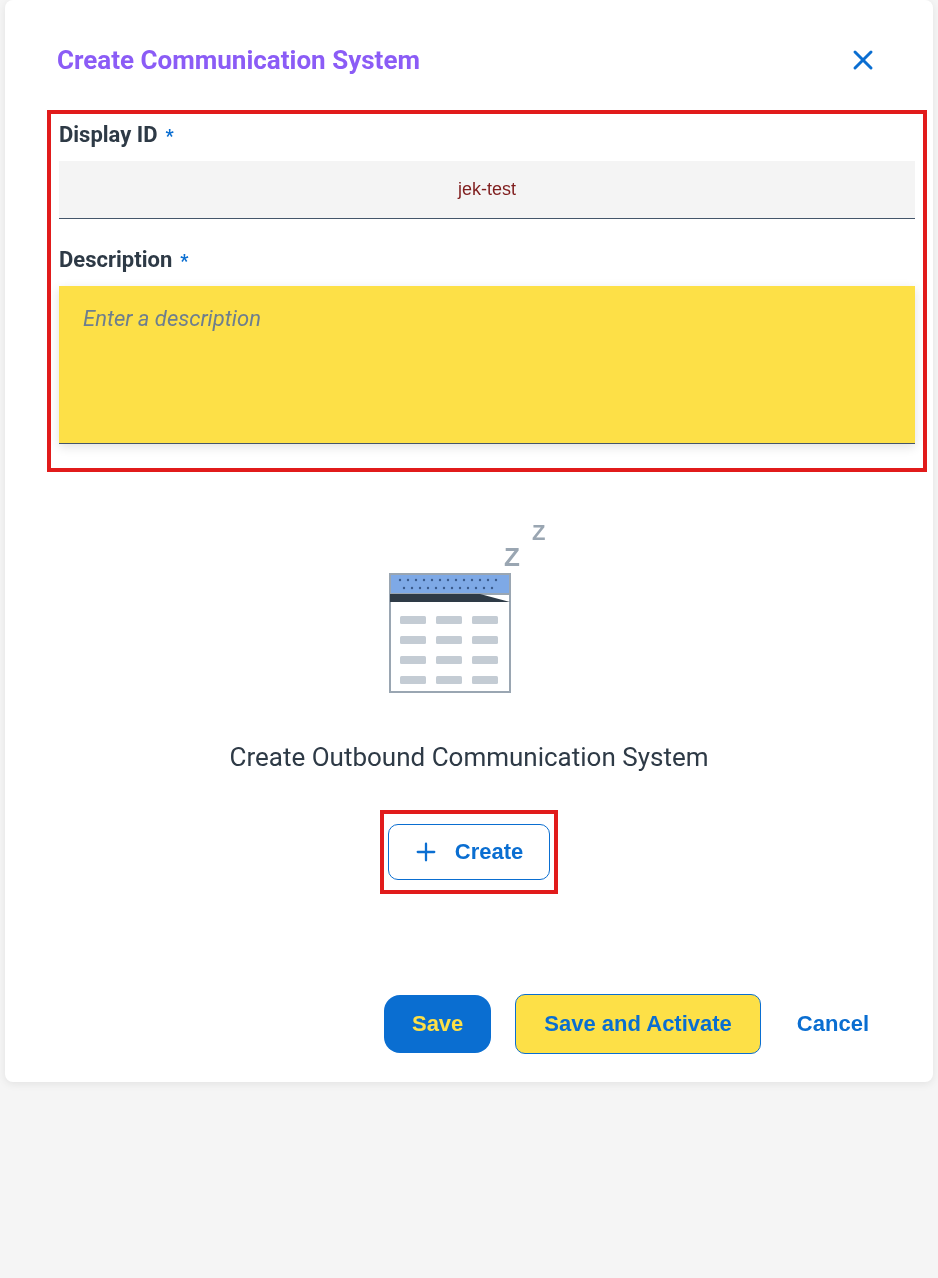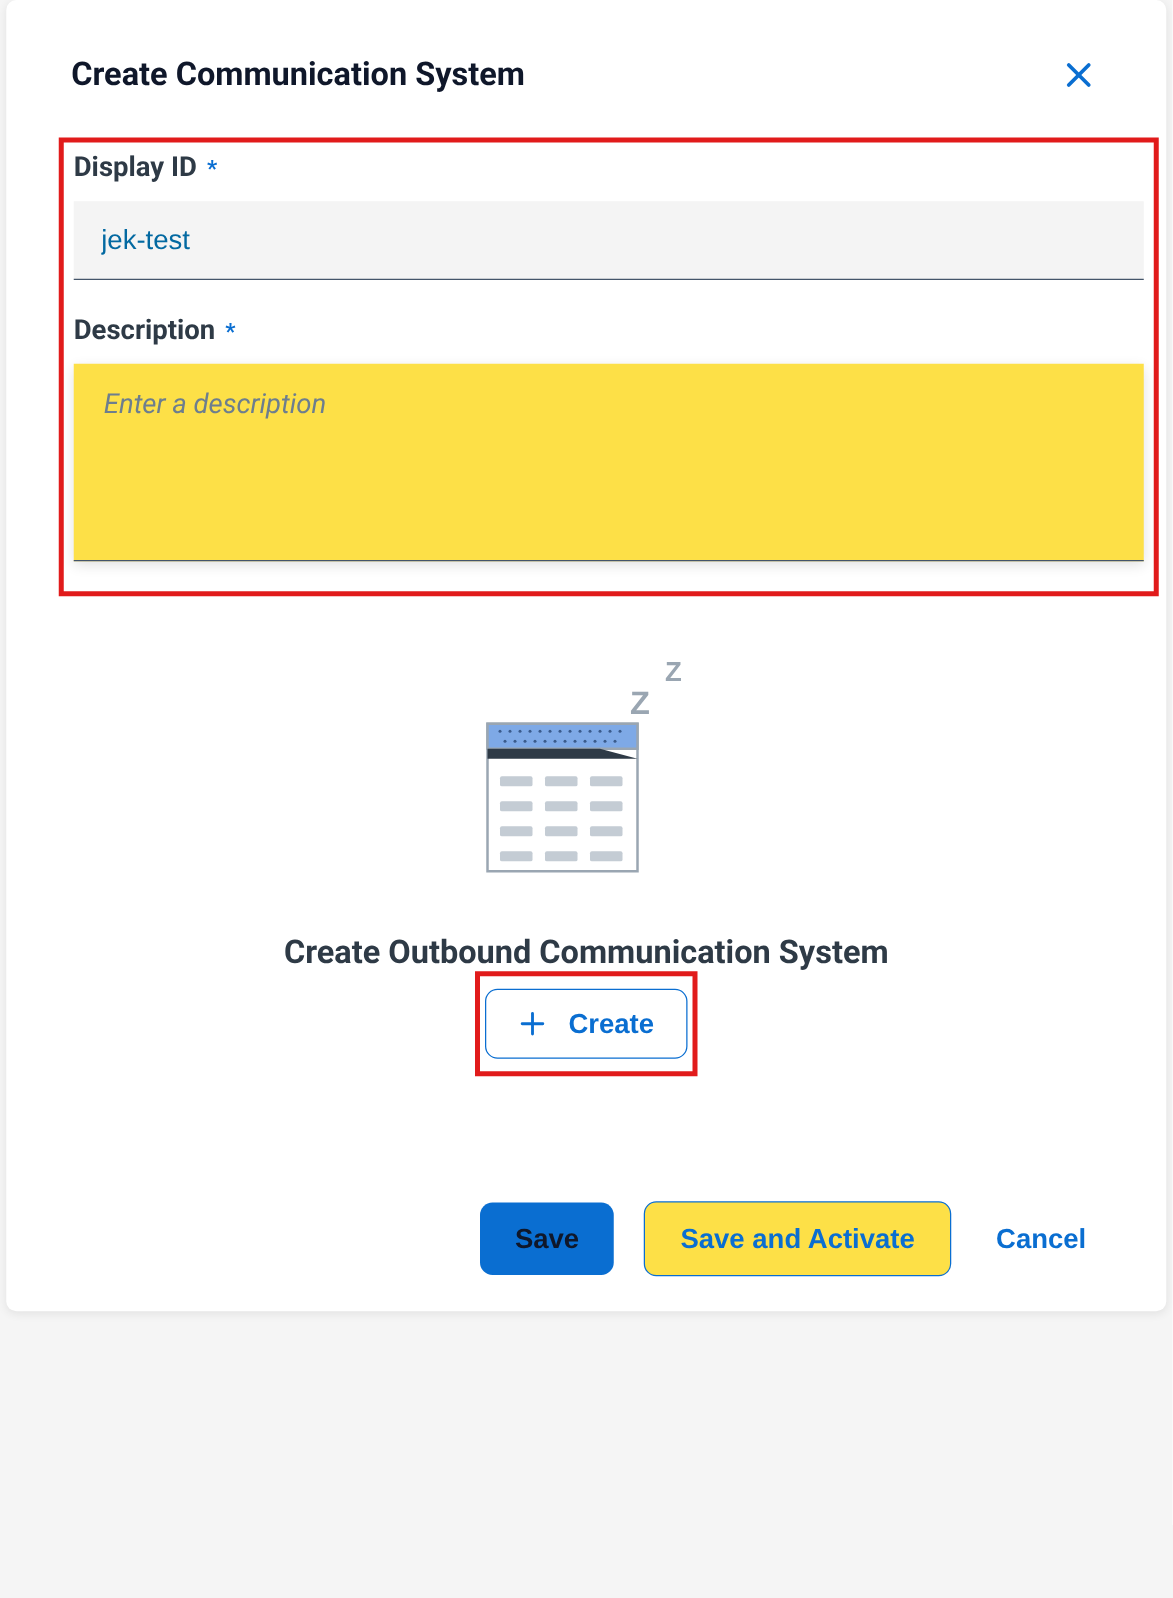--- a/index.html
+++ b/index.html
@@ -21,21 +21,21 @@
     }
     .header {
       display: flex;
       justify-content: space-between;
       align-items: center;
       padding: 42px 52px 24px 52px;
     }
     .title {
       font-size: 26px;
       font-weight: 700;
-      color: #0f172a;
+      color: #8b5cf6;
     }
     .close-button {
       background: none;
       border: none;
       cursor: pointer;
       padding: 6px;
       display: flex;
       align-items: center;
       justify-content: center;
     }
@@ -56,23 +56,24 @@
       align-items: baseline;
       gap: 8px;
     }
     .asterisk { color: #0a6ed1; font-size: 18px; }
     .text-input {
       width: 100%;
       background: #f4f4f4;
       border: none;
       border-bottom: 1px solid #44556a;
       padding: 18px 22px;
-      font-size: 22px;
-      color: #0369a1;
+      font-size: 18px;
+      color: #7f1d1d;
       outline: none;
+      text-align: center;
     }
     .textarea {
       width: 100%;
       background: #fde047;
       border: none;
       border-bottom: 1px solid #44556a;
       box-shadow: 0 3px 10px rgba(0,0,0,0.12);
       padding: 20px 24px;
       font-size: 22px;
       color: #2e3a46;
@@ -111,22 +112,23 @@
     .empty-state {
       text-align: center;
       padding: 44px 0 20px 0;
     }
     .empty-illustration {
       display: inline-block;
       margin-bottom: 42px;
     }
     .empty-title {
       font-size: 26px;
-      font-weight: 700;
-      color: #2e3a46;
+      font-weight: 400;
+      color: #2e3a46;
+      margin-bottom: 38px;
     }
     .create-wrap {
       border: 4px solid #e11b1b;
       display: inline-block;
       padding: 10px 4px;
     }
     .create-button {
       display: inline-flex;
       align-items: center;
       gap: 18px;
@@ -149,21 +151,21 @@
       padding: 80px 52px 28px 52px;
     }
     .btn {
       font-size: 22px;
       font-weight: 700;
       border-radius: 10px;
       padding: 16px 28px;
       cursor: pointer;
       border: none;
     }
-    .btn-primary { background: #0a6ed1; color: #0f172a; }
+    .btn-primary { background: #0a6ed1; color: #fde047; border-radius: 16px; }
     .btn-secondary { background: #fde047; color: #0a6ed1; border: 1.5px solid #0a6ed1; }
     .btn-text { background: none; color: #0a6ed1; padding: 16px 12px; text-align: center; }
   </style>
 </head>
 <body>
 
 <div class="dialog">
 
   <div class="header">
     <h1 class="title">Create Communication System</h1>

